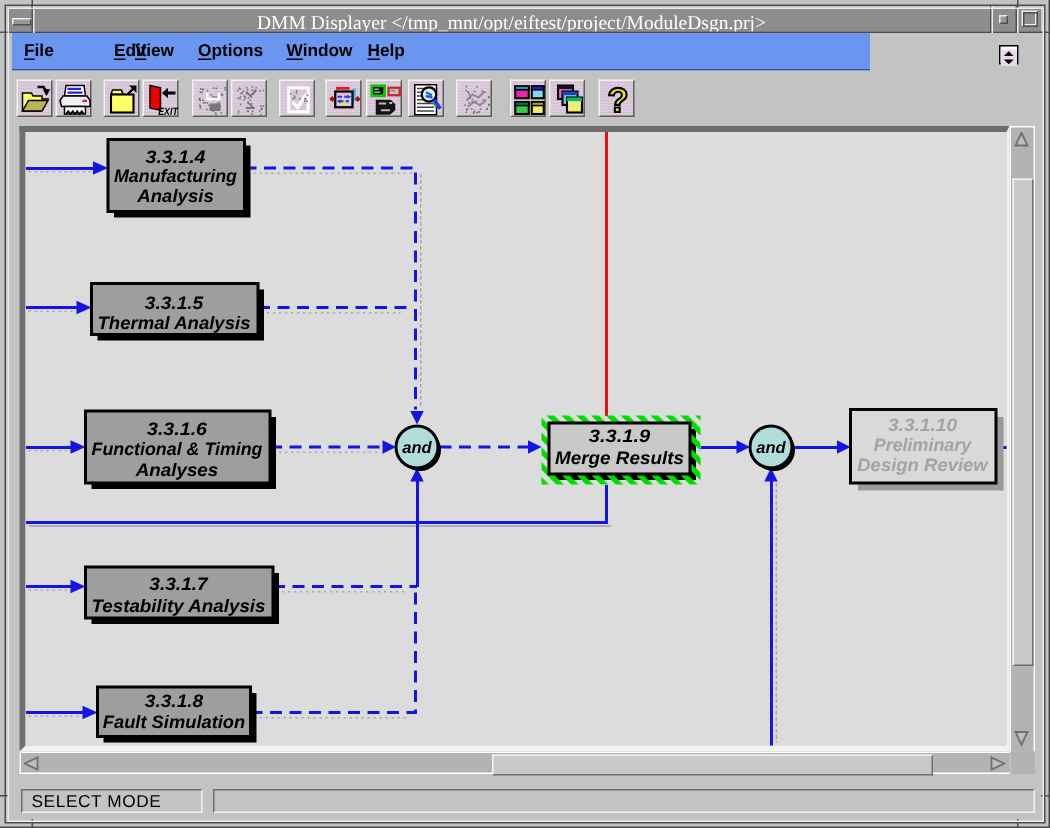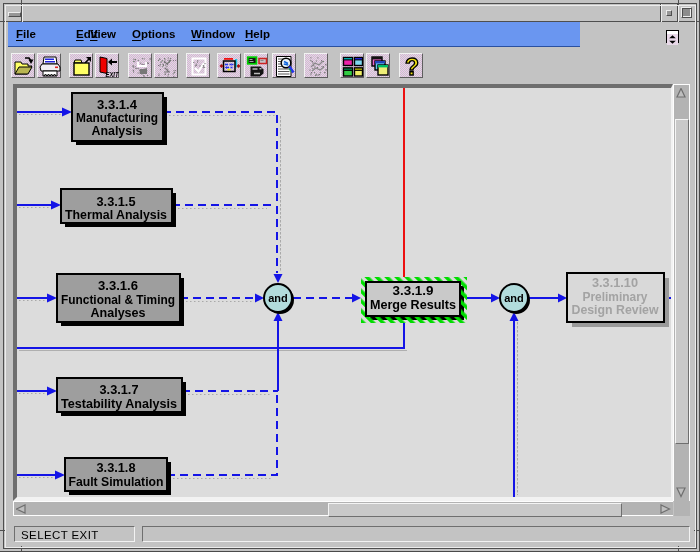--- a/index.html
+++ b/index.html
@@ -24,21 +24,21 @@
   
   #toolbar{position:absolute;left:3px;top:47px;width:694px;height:34px;background:#c3c3c3;}
   .tool{position:absolute;top:6px;width:24px;height:25px;box-sizing:border-box;
     border-top:1px solid #f2f2f2;border-left:1px solid #f2f2f2;border-right:1px solid #5f5f5f;border-bottom:1px solid #5f5f5f;
     background:conic-gradient(#edc6ed 90deg,#c9c9c9 90deg 180deg,#edc6ed 180deg 270deg,#c9c9c9 270deg);
     background-size:2px 2px;}
   .tool svg{position:absolute;left:1px;top:1px;}
   
   #canvasF{position:absolute;left:13px;top:84px;width:660px;height:417px;box-sizing:border-box;
     border-top:4px solid #6e6e6e;border-left:4px solid #6e6e6e;border-right:2px solid #f2f2f2;border-bottom:4px solid #f2f2f2;}
-  #canvas{position:absolute;left:17px;top:88px;width:654px;height:409px;background:#dcdcdc;}
+  #canvas{position:absolute;left:17px;top:88px;width:654px;height:409px;background:#dcdcdc;font-style:italic;}
   
   #hsb{position:absolute;left:13px;top:501px;width:660px;height:15px;background:#b3b3b3;
       border-top:1px solid #fdfdfd;border-left:1px solid #fdfdfd;border-bottom:1px solid #fdfdfd;box-sizing:border-box;}
   #vsb{position:absolute;left:673px;top:84px;width:17px;height:417px;background:#b3b3b3;
       border-left:1px solid #fdfdfd;border-top:1px solid #fdfdfd;border-right:1px solid #fdfdfd;box-sizing:border-box;}
   #hthumb{position:absolute;left:314px;top:1px;width:292px;height:12px;background:#c9c9c9;
       border-top:1px solid #f4f4f4;border-left:1px solid #f4f4f4;border-right:1px solid #6f6f6f;border-bottom:1px solid #6f6f6f;}
   #vthumb{position:absolute;left:1px;top:34px;width:12px;height:323px;background:#c9c9c9;
       border-top:1px solid #f4f4f4;border-left:1px solid #f4f4f4;border-right:1px solid #6f6f6f;border-bottom:1px solid #6f6f6f;}
   .sarr{position:absolute;width:12px;height:12px;}
@@ -46,20 +46,23 @@
   
   .field{position:absolute;top:526px;height:16px;background:#c3c3c3;box-sizing:border-box;
     border-top:1px solid #6f6f6f;border-left:1px solid #6f6f6f;border-right:1px solid #f2f2f2;border-bottom:1px solid #f2f2f2;}
   #status{left:14px;width:121px;}
   #status span{position:absolute;left:6px;top:2px;font-size:11.5px;color:#000;letter-spacing:0.4px;white-space:nowrap;}
   #field2{left:142px;width:548px;}
 </style>
 </head>
 <body>
 <div id="win">
+  <div id="titlebar">
+    <div id="titletext">DMM Displayer &lt;/tmp_mnt/opt/eiftest/project/ModuleDsgn.prj&gt;</div>
+  </div>
   <div id="tbdark"></div>
 
   <div class="vsep" style="left:21px;background:#4e4e4e;"></div>
   <div class="vsep" style="left:22px;background:#ececec;"></div>
   <div class="vsep" style="left:660px;background:#4e4e4e;"></div>
   <div class="vsep" style="left:661px;background:#ececec;"></div>
   <div class="vsep" style="left:677px;background:#4e4e4e;"></div>
   <div class="vsep" style="left:678px;background:#ececec;"></div>
 
   <div class="abs" style="left:8px;top:12px;width:11px;height:3px;background:#979797;border-top:1px solid #ededed;border-left:1px solid #ededed;border-right:1px solid #4f4f4f;border-bottom:1px solid #4f4f4f;"></div>
@@ -491,21 +494,21 @@
     <svg class="sarr" style="left:2px;top:3px;" width="10" height="10">
         <polygon points="5,0.5 1,9 9,9" fill="#bebebe" stroke="#6f6f6f" stroke-width="1.2"></polygon>
       </svg>
     <svg class="sarr" style="left:2px;top:402px;" width="10" height="10">
         <polygon points="5,9.5 1,1 9,1" fill="#bebebe" stroke="#6f6f6f" stroke-width="1.2"></polygon>
       </svg>
   </div>
   <div id="corner"></div>
 
   <div class="field" id="status">
-      <span>SELECT EXIT</span>
+      <span>SELECT MODE</span>
     </div>
   <div class="field" id="field2"></div>
 
   <div class="abs" style="left:699px;top:0;width:1px;height:552px;background:#4a4a4a;"></div>
   <div class="abs" style="left:0;top:551px;width:700px;height:1px;background:#4a4a4a;"></div>
   <div id="frameGroove"></div>
   <div id="frameHi"></div>
 </div>
 
 </body></html>

